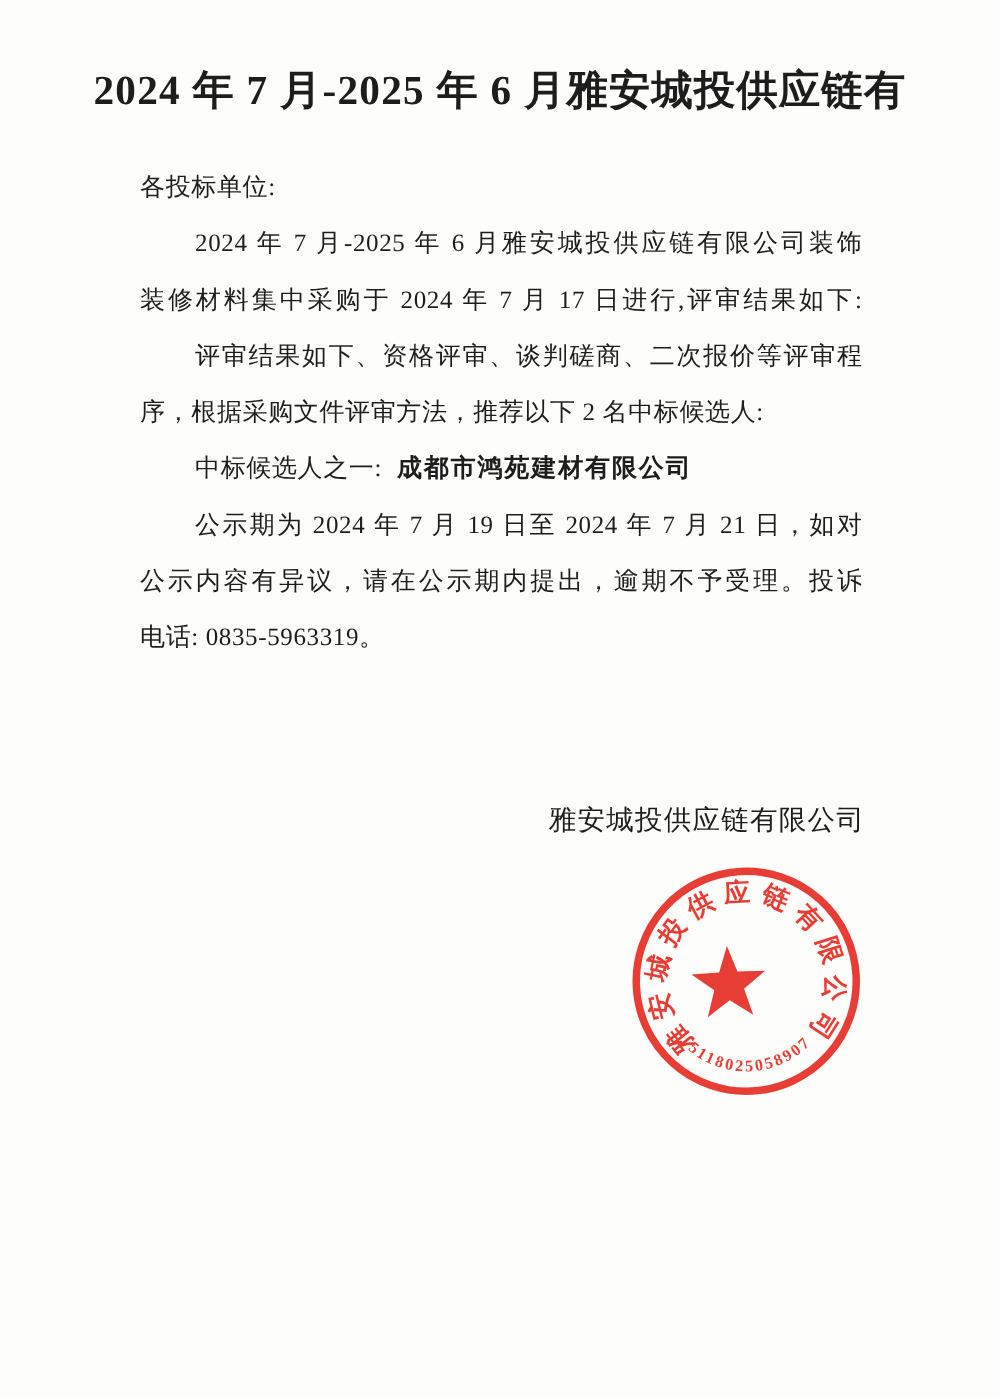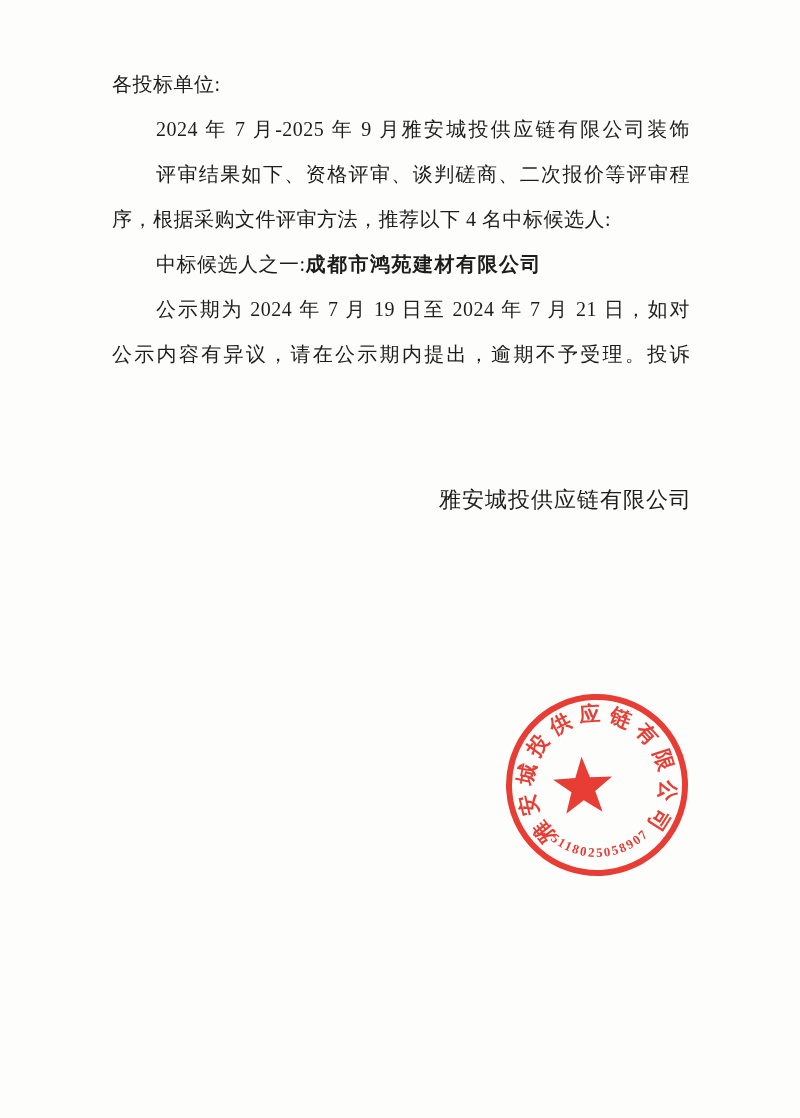--- a/index.html
+++ b/index.html
@@ -39,20 +39,21 @@
     letter-spacing: 0.5px;
   }
   .line { min-height: 45px; }
   .indent { text-indent: 44px; }
   .stretch {
     text-align: justify;
     text-align-last: justify;
   }
   .cand-name {
     font-weight: 700;
+    margin-left: 12px;
     letter-spacing: 1.5px;
   }
   .signature {
     margin: 100px 108px 0 0;
     text-align: right;
     font-size: 22px;
     line-height: 45px;
     letter-spacing: 1px;
   }
   .seal {
@@ -85,36 +86,39 @@
     letter-spacing: 2px;
     font-family: "Liberation Serif", "DejaVu Serif", serif;
   }
 </style>
 </head>
 <body>
 
 <div class="page">
 
   <h1 class="title">
+    <span class="tline">2024 年 7 月-2025 年 6 月雅安城投供应链有</span>
   </h1>
 
   <div class="body-text">
     <div class="line">各投标单位:</div>
 
-    <div class="line indent stretch">2024 年 7 月-2025 年 9 月雅安城投供应链有限公司装饰</div>
+    <div class="line indent stretch">2024 年 7 月-2025 年 6 月雅安城投供应链有限公司装饰</div>
+    <div class="line stretch">装修材料集中采购于 2024 年 7 月 17 日进行,评审结果如下:</div>
 
     <div class="line indent stretch">评审结果如下、资格评审、谈判磋商、二次报价等评审程</div>
-    <div class="line">序，根据采购文件评审方法，推荐以下 4 名中标候选人:</div>
+    <div class="line">序，根据采购文件评审方法，推荐以下 2 名中标候选人:</div>
 
     <div class="line indent">
       <span>中标候选人之一:</span><span class="cand-name">成都市鸿苑建材有限公司</span>
     </div>
 
     <div class="line indent stretch">公示期为 2024 年 7 月 19 日至 2024 年 7 月 21 日，如对</div>
     <div class="line stretch">公示内容有异议，请在公示期内提出，逾期不予受理。投诉</div>
+    <div class="line">电话: 0835-5963319。</div>
   </div>
 
   <div class="signature">
     <div>雅安城投供应链有限公司</div>
   </div>
 
   <svg class="seal" viewBox="0 0 200 200" xmlns="http://www.w3.org/2000/svg" aria-hidden="true">
     <defs>
       <path id="ring-path" d="M 100,164 A 64,64 0 1,1 100.01,164"></path>
       <path id="serial-path" d="M 28,100 A 72,72 0 0,0 172,100"></path>

